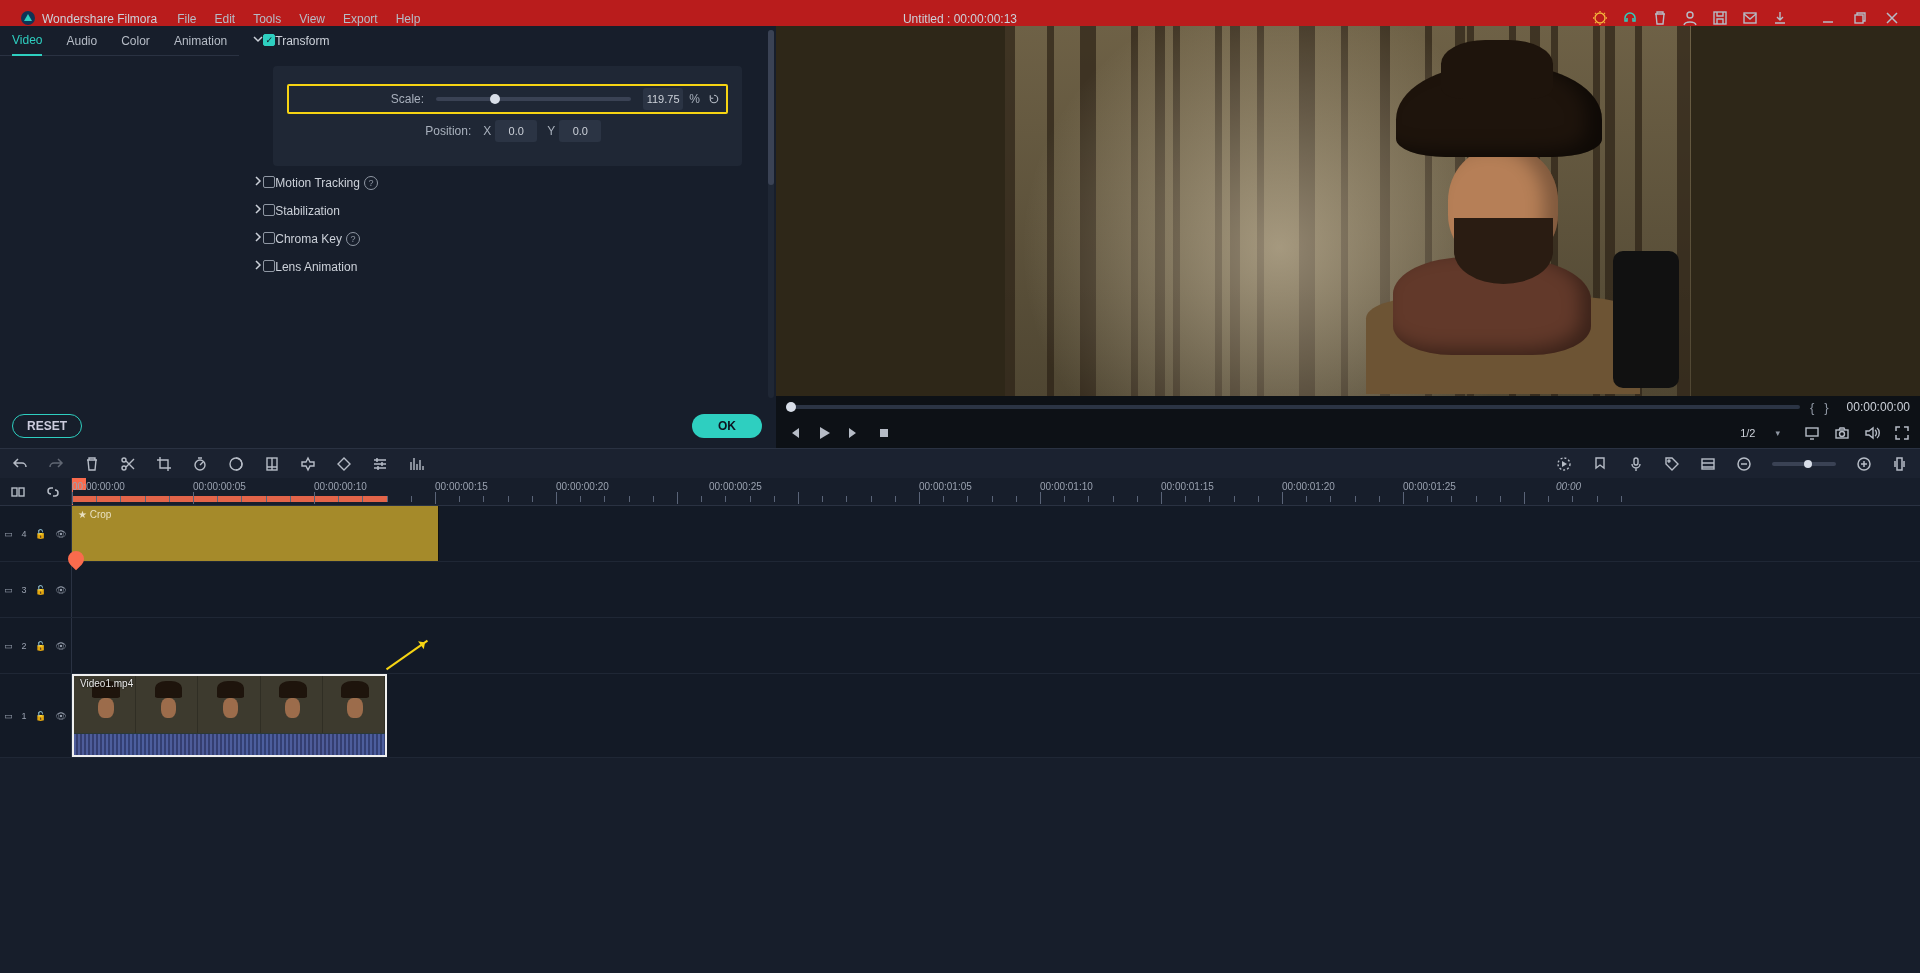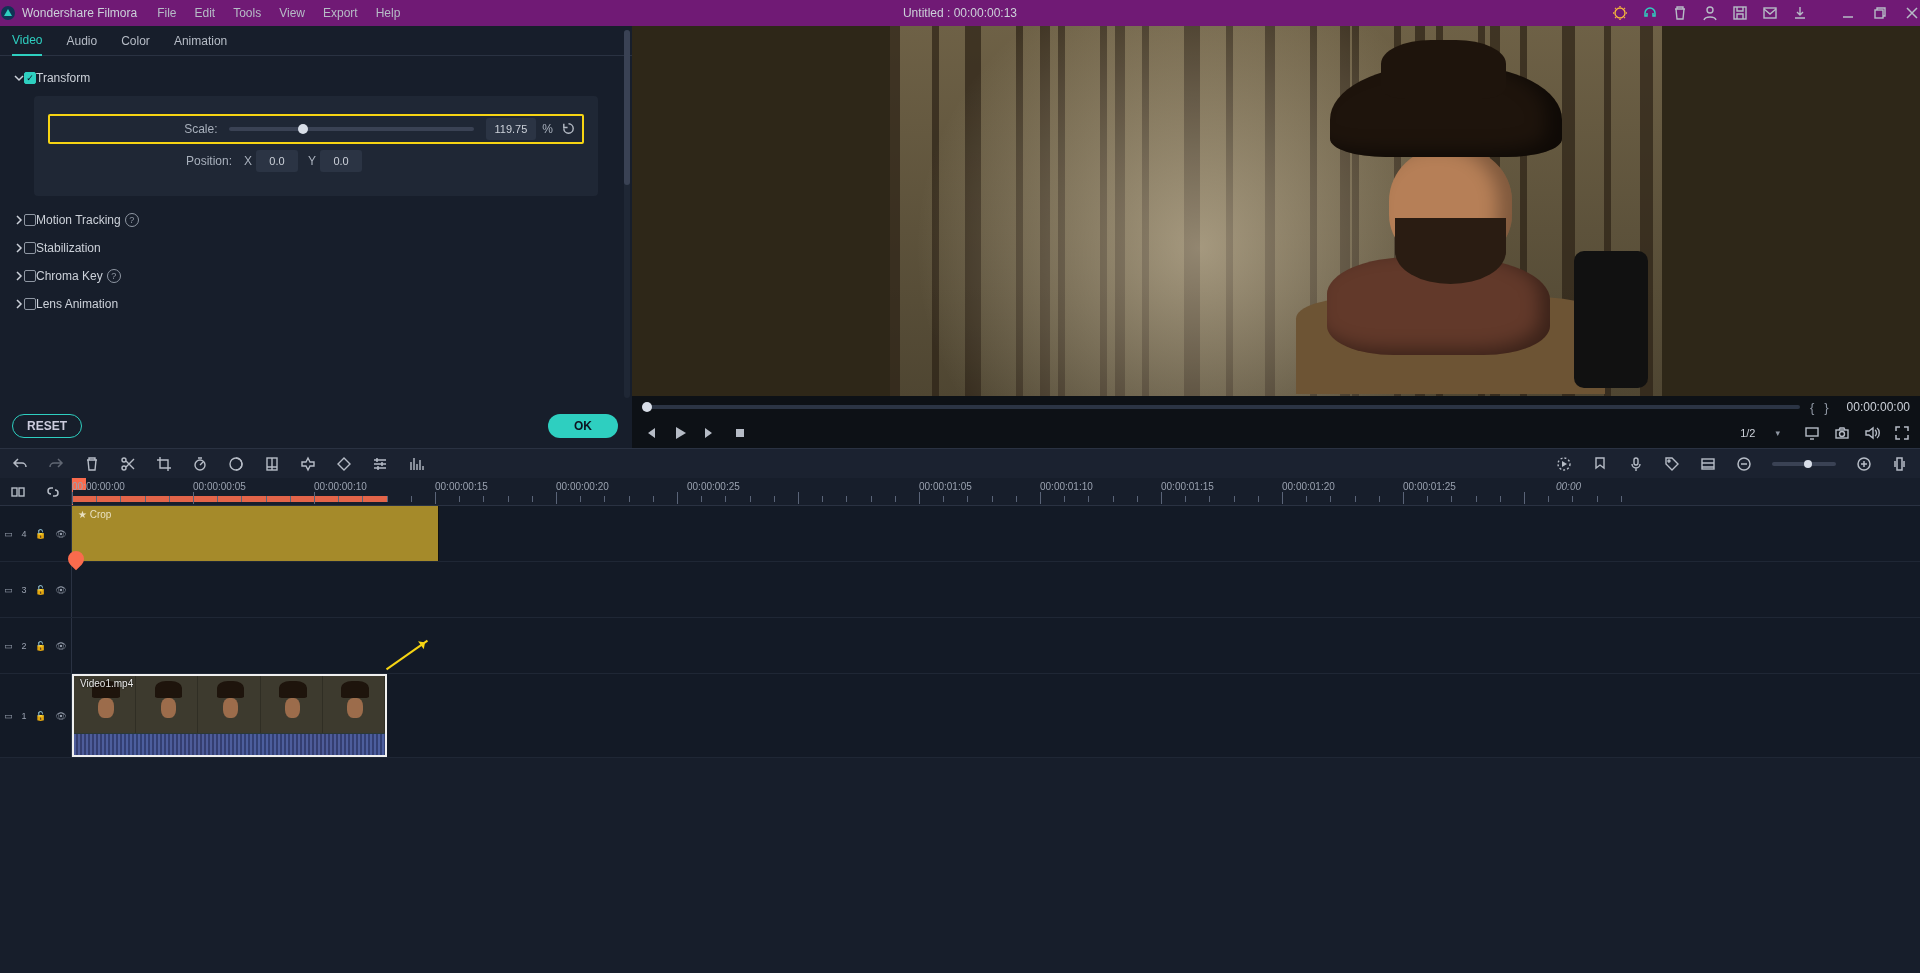--- a/index.html
+++ b/index.html
@@ -1,39 +1,39 @@
 <!DOCTYPE html>
 <html><head>
 <meta charset="utf-8">
 <style>
 * { margin: 0; padding: 0; box-sizing: border-box; font-family: "Segoe UI", Arial, sans-serif; user-select: none; }
 body { background: #171e2b; color: #ccd1d9; font-size: 12px; width: 1920px; height: 973px; overflow: hidden; position: relative; }
 
 
-.titlebar { height: 26px; background: #701a75; display: flex; align-items: center; padding: 0 0; position: relative; }
+.titlebar { height: 26px; background: #b91c1c; display: flex; align-items: flex-end; padding: 0 20px; position: relative; }
 .titlebar .logo { width: 16px; height: 16px; margin-right: 6px; }
 .titlebar .app-name { font-size: 12px; color: #ccd1d9; margin-right: 20px; }
 .titlebar .menu { display: flex; gap: 18px; font-size: 12px; color: #b6bcc6; }
 .titlebar .menu span { cursor: pointer; }
 .titlebar .center { position: absolute; left: 50%; transform: translateX(-50%); font-size: 12px; color: #ccd1d9; }
 .titlebar .right-icons { margin-left: auto; display: flex; gap: 14px; align-items: center; }
 .titlebar .win-ctrl { display: flex; gap: 16px; margin-left: 18px; }
 .icon { width: 16px; height: 16px; display: inline-flex; align-items: center; justify-content: center; fill: #b6bcc6; stroke: #b6bcc6; }
 
 
 .prop-tabs { height: 30px; display: flex; align-items: center; padding: 0 12px; gap: 24px; border-bottom: 1px solid #2a3242; background:#171e2b; }
 .prop-tabs span { font-size: 12px; color: #b6bcc6; cursor: pointer; padding: 7px 0; }
 .prop-tabs span.active { color: #2ecfc0; border-bottom: 2px solid #2ecfc0; }
 
 
 .upper { display: flex; height: 422px; }
-.left-panel { width: 632px; display:flex; flex-direction:column; position: relative; }
+.left-panel { width: 776px; display:flex; flex-direction:row; position: relative; }
 .prop-body { flex:1; overflow-y: auto; padding: 8px 14px 0 14px; }
 
-.section-row { display: flex; align-items: center; height: 28px; cursor: pointer; }
+.section-row { display: flex; align-items: flex-start; height: 28px; cursor: pointer; }
 .chevron { width: 10px; height: 10px; }
 .chk { width: 12px; height: 12px; border: 1px solid #8f97a3; border-radius: 2px; display:inline-flex; align-items:center; justify-content:center; }
 .chk.checked { background: #2ecfc0; border-color: #2ecfc0; }
 .chk.checked::after { content:"✓"; font-size:9px; color:#0d1320; line-height:1; }
 .section-label { color: #ccd1d9; }
 .info-icon { width:14px; height:14px; border:1px solid #8f97a3; border-radius:50%; font-size:9px; display:inline-flex; align-items:center; justify-content:center; margin-left:4px; color:#8f97a3; }
 
 .transform-body { background:#1f2735; border-radius:4px; padding: 16px 20px 20px 20px; margin: 4px 20px 10px 20px; }
 .trow { display:flex; align-items:center; height: 30px; }
 .tlabel { width: 190px; text-align: right; padding-right: 12px; color:#a8b0bc; font-size:12px; }
@@ -501,21 +501,21 @@
       <div class="tick major" style="left: 387.2px; height: 6px; top: 18px;"></div>
       <div class="tick major" style="left: 411.4px; height: 6px; top: 18px;"></div>
       <div class="tick major" style="left: 435.6px; height: 6px; top: 18px;"></div>
       <div class="tick major" style="left: 459.8px; height: 6px; top: 18px;"></div>
       <div class="label" style="left: 484px;">00:00:00:20</div>
       <div class="tick major" style="left: 484px; height: 12px; top: 14px;"></div>
       <div class="tick major" style="left: 508.2px; height: 6px; top: 18px;"></div>
       <div class="tick major" style="left: 532.4px; height: 6px; top: 18px;"></div>
       <div class="tick major" style="left: 556.6px; height: 6px; top: 18px;"></div>
       <div class="tick major" style="left: 580.8px; height: 6px; top: 18px;"></div>
-      <div class="label" style="left: 615px;">00:00:00:25</div>
+      <div class="label" style="left: 637px;">00:00:00:25</div>
       <div class="tick major" style="left: 605px; height: 12px; top: 14px;"></div>
       <div class="tick major" style="left: 629.2px; height: 6px; top: 18px;"></div>
       <div class="tick major" style="left: 653.4px; height: 6px; top: 18px;"></div>
       <div class="tick major" style="left: 677.6px; height: 6px; top: 18px;"></div>
       <div class="tick major" style="left: 701.8px; height: 6px; top: 18px;"></div>
       <div class="label" style="left: 726px; margin-top: 40px;">00:00:01:00</div>
       <div class="tick major" style="left: 726px; height: 12px; top: 14px;"></div>
       <div class="tick major" style="left: 750.2px; height: 6px; top: 18px;"></div>
       <div class="tick major" style="left: 774.4px; height: 6px; top: 18px;"></div>
       <div class="tick major" style="left: 798.6px; height: 6px; top: 18px;"></div>

